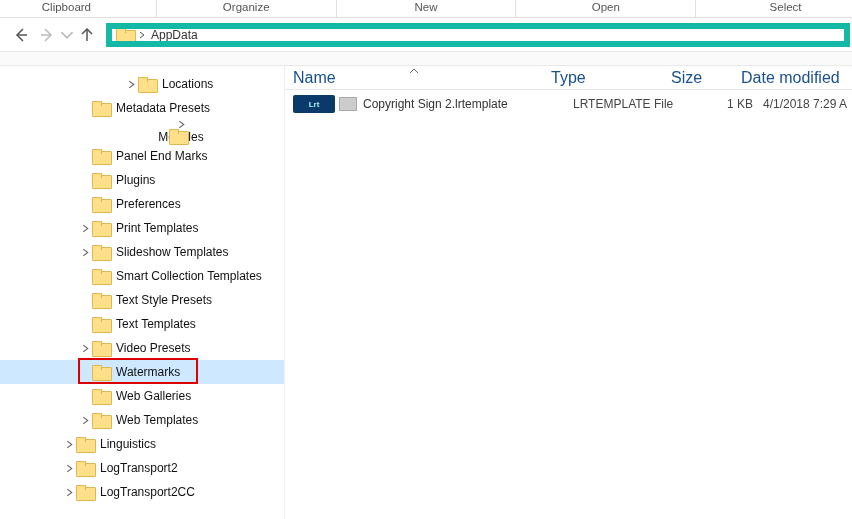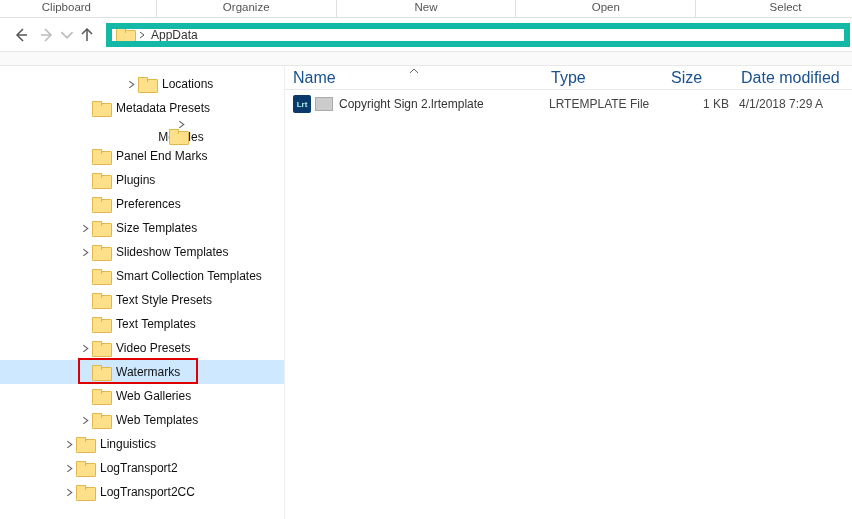--- a/index.html
+++ b/index.html
@@ -30,21 +30,21 @@
   .content-pane { flex: 1; position: relative; }
   .col-headers { display: flex; height: 24px; border-bottom: 1px solid #e8e8e8; align-items: center; }
   .col-h { color: #19508e; font-size: 16px; padding-left: 8px; display:flex; align-items:center; }
   .col-name { width: 258px; }
   .col-type { width: 120px; }
   .col-size { width: 70px; }
   .col-date { flex: 1; }
   .sort-ind { width: 100%; display:flex; justify-content:center; position:absolute; top:-1px; left:0; }
   .sort-ind svg { width: 10px; height: 6px; color: #666; }
   .file-row { display: flex; align-items: center; height: 28px; padding-left: 8px; color: #333; }
-  .file-ico { width: 18px; height: 18px; background: #0a3a6a; border-radius: 2px; display:flex; align-items:center; justify-content:center; color:#aee; font-size:8px; font-weight:bold; margin-right: 4px; }
+  .file-ico { width: 42px; height: 18px; background: #0a3a6a; border-radius: 2px; display:flex; align-items:center; justify-content:center; color:#aee; font-size:8px; font-weight:bold; margin-right: 4px; }
   .file-thumb { width: 18px; height: 14px; background: #ccc; border: 1px solid #aaa; margin-right: 6px; }
   .file-name { width: 210px; }
   .file-type { width: 120px; color: #444; }
   .file-size { width: 70px; text-align: right; padding-right: 10px; color: #444; }
   .file-date { color: #444; }
   .tree-pane::-webkit-scrollbar { width: 16px; }
   .tree-pane::-webkit-scrollbar-track { background: #f0f0f0; }
   .tree-pane::-webkit-scrollbar-thumb { background: #c2c2c2; border: 2px solid #f0f0f0; }
 </style>
 </head>
@@ -153,21 +153,21 @@
         <span class="folder-ico"></span>
         <span>Preferences</span>
       </div>
       <div class="tree-row" style="padding-left: 78px;">
         <span class="chev">
           <svg viewBox="0 0 8 8">
             <path d="M2 1 L6 4 L2 7" stroke="#666" stroke-width="1" fill="none"></path>
           </svg>
         </span>
         <span class="folder-ico"></span>
-        <span>Size Templates</span>
+        <span>Print Templates</span>
       </div>
       <div class="tree-row" style="padding-left: 78px;">
         <span class="chev">
           <svg viewBox="0 0 8 8">
             <path d="M2 1 L6 4 L2 7" stroke="#666" stroke-width="1" fill="none"></path>
           </svg>
         </span>
         <span class="folder-ico"></span>
         <span>Slideshow Templates</span>
       </div>

